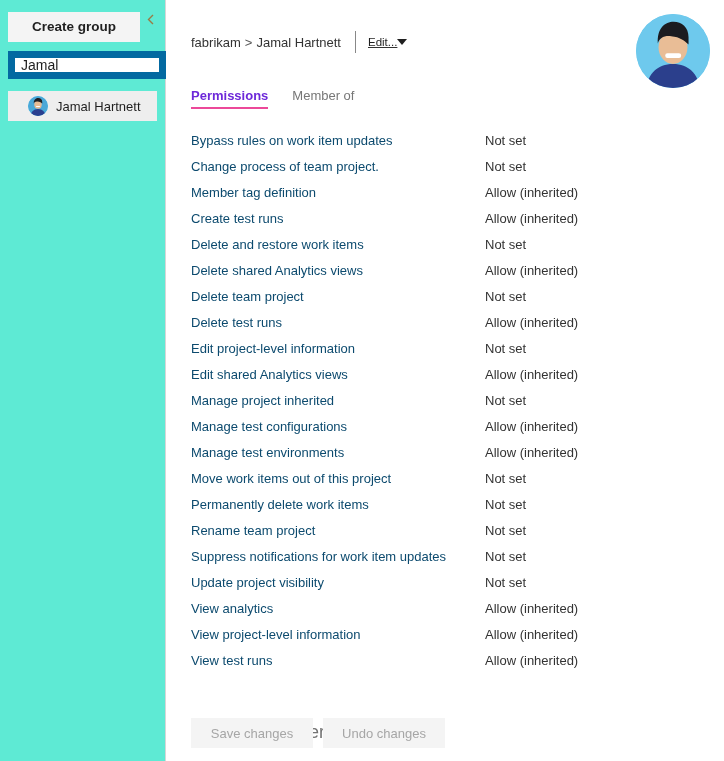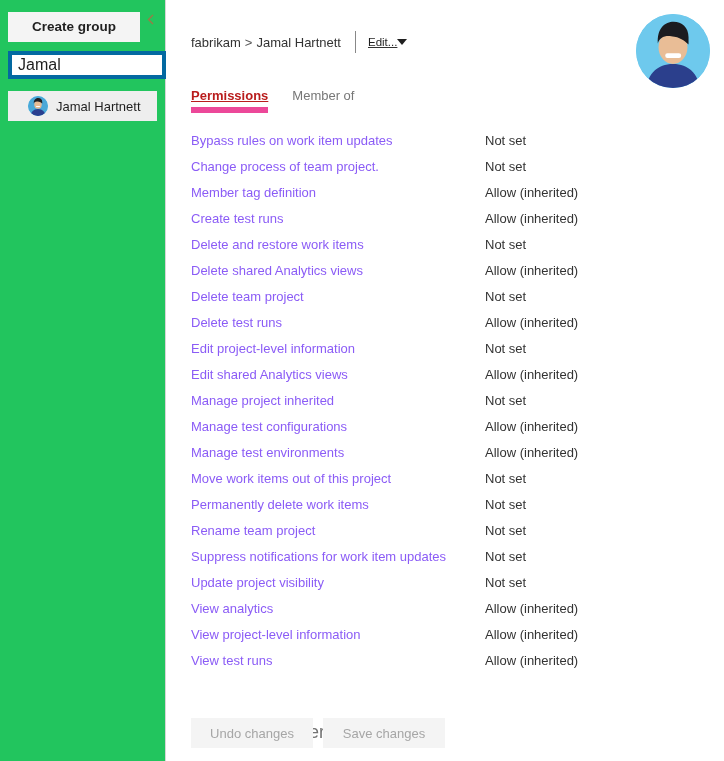--- a/index.html
+++ b/index.html
@@ -23,21 +23,21 @@
     width: 724px;
     height: 761px;
     position: relative;
   }
 
   
   .sidebar {
     width: 166px;
     height: 761px;
     box-sizing: border-box;
-    background: #22c55e;
+    background: #5eead4;
     border-right: 1px solid #d6d6d6;
     position: relative;
     flex: 0 0 166px;
   }
   .create-group-btn {
     position: absolute;
     left: 8px;
     top: 12px;
     width: 132px;
     height: 30px;
@@ -67,25 +67,25 @@
   .search-wrap {
     position: absolute;
     left: 8px;
     top: 51px;
     width: 158px;
   }
   .search-input {
     box-sizing: border-box;
     width: 158px;
     height: 28px;
-    border: 4px solid #0369a1;
+    border: 7px solid #0369a1;
     outline: none;
     background: #ffffff;
     font-family: "Liberation Sans", sans-serif;
-    font-size: 16px;
+    font-size: 14px;
     color: #1f1f1f;
     padding: 0 6px;
   }
   .member-list {
     position: absolute;
     left: 8px;
     top: 91px;
     width: 149px;
   }
   .member-item {
@@ -174,43 +174,42 @@
     gap: 24px;
   }
   .tab {
     font-size: 13px;
     color: #777777;
     cursor: pointer;
     padding-bottom: 4px;
     white-space: nowrap;
   }
   .tab.active {
-    color: #b91c1c;
+    color: #6d28d9;
     font-weight: bold;
-    border-bottom: 6px solid #ec4899;
-    text-decoration: underline;
+    border-bottom: 2px solid #ec4899;
   }
 
   
   .perm-table {
     position: absolute;
     left: 25px;
     top: 127px;
     width: 440px;
   }
   .perm-row {
     display: flex;
     align-items: center;
     height: 26px;
   }
   .perm-name {
     width: 294px;
     flex: 0 0 294px;
     font-size: 13px;
-    color: #8b5cf6;
+    color: #0c4a6e;
     white-space: nowrap;
   }
   .perm-value {
     font-size: 13px;
     color: #333333;
     white-space: nowrap;
     cursor: pointer;
   }
 
   
@@ -391,22 +390,22 @@
         </div>
         <div class="perm-row">
           <div class="perm-name">View test runs</div>
           <div class="perm-value">Allow (inherited)</div>
         </div>
       </div>
 
     <a class="clear-link" href="#">Clear explicit permissions</a>
 
     <div class="btn-row">
+      <button class="flat-btn" disabled="">Save changes</button>
       <button class="flat-btn" disabled="">Undo changes</button>
-      <button class="flat-btn" disabled="">Save changes</button>
     </div>
 
     <div class="avatar-lg">
       <svg width="74" height="74" viewBox="0 0 40 40">
         <circle cx="20" cy="20" r="20" fill="#6ec9ed"></circle>
         <path d="M20 27 C11.5 27 6.5 32.5 5.5 40 L34.5 40 C33.5 32.5 28.5 27 20 27 Z" fill="#2b3f8c"></path>
         <ellipse cx="20" cy="18" rx="7.8" ry="9" fill="#e9bd96"></ellipse>
         <path d="M11.8 16 C11.3 7.5 15.8 4.2 20.3 4.2 C24.8 4.2 28.4 7.2 28.4 12.5 L28.4 16.5 C25.8 14.2 24 12.5 19 12 C15 11.6 12.6 13 11.8 16 Z" fill="#1b1b20"></path>
         <rect x="15.8" y="21.2" width="8.6" height="2.6" rx="1.2" fill="#ffffff"></rect>
       </svg>

